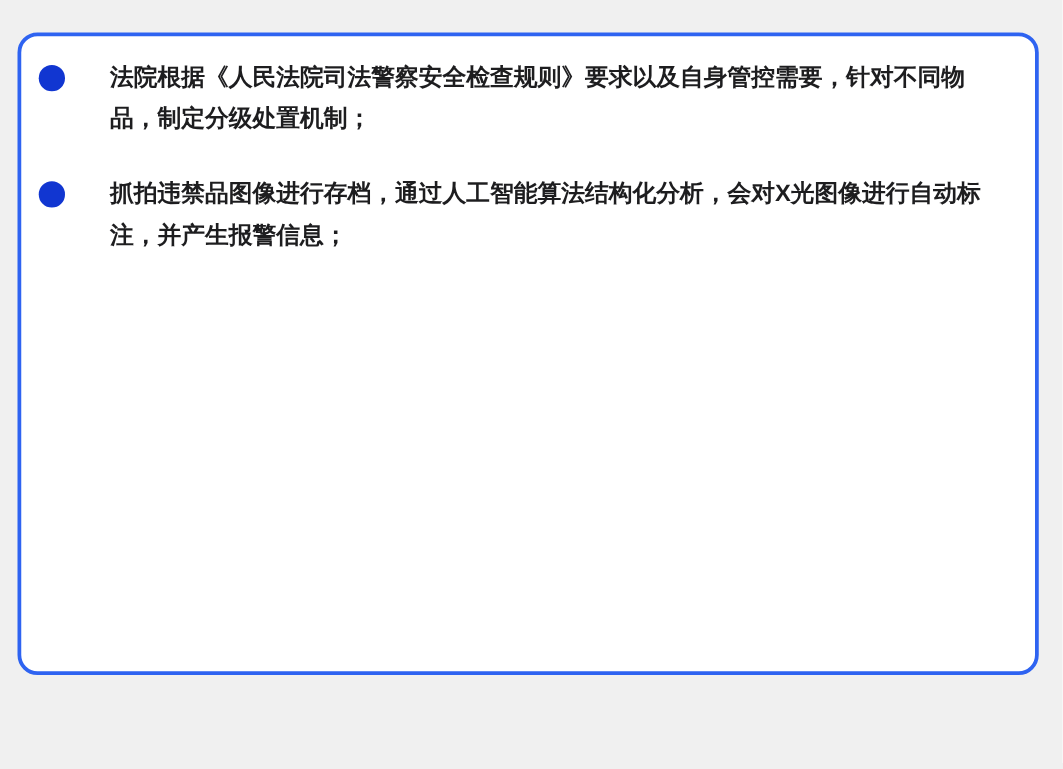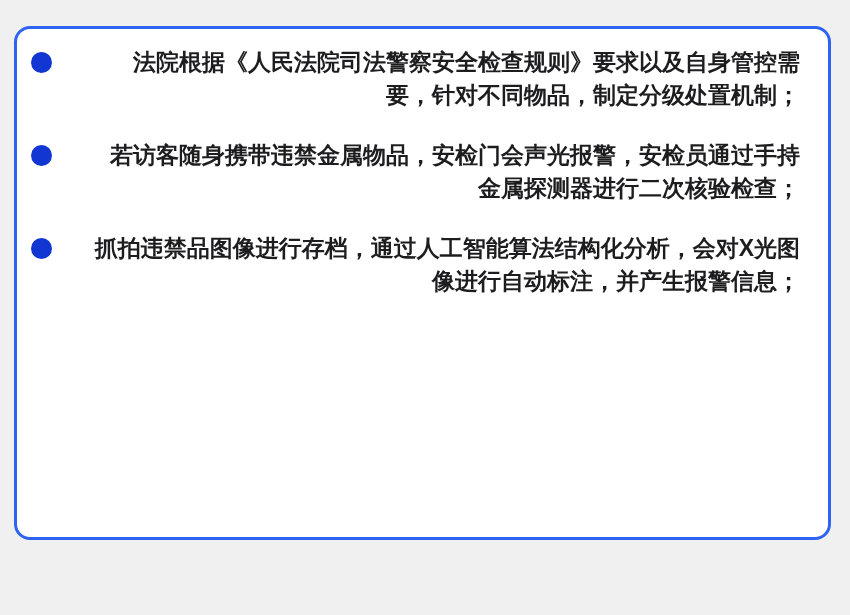--- a/index.html
+++ b/index.html
@@ -41,41 +41,37 @@
     width: 21px;
     height: 21px;
     margin-top: 6px;
     margin-right: 8px;
     border-radius: 50%;
     background: var(--bullet-color, #1136d1);
   }
 
   .bullet-text {
     width: 738px;
-    font-size: 23px;
+    font-size: 19px;
     line-height: 33px;
     font-weight: 700;
     color: var(--text-color, #1d1d1f);
     letter-spacing: 0px;
     word-break: break-all;
-    text-align: right;
+    text-align: left;
     margin-left: 28px;
   }
 </style>
 </head>
 <body>
 
 <div class="card">
   <ul class="bullet-list">
     <li class="bullet-item">
       <span class="bullet-dot"></span>
       <div class="bullet-text">法院根据《人民法院司法警察安全检查规则》要求以及自身管控需要，针对不同物品，制定分级处置机制；</div>
     </li>
     <li class="bullet-item">
       <span class="bullet-dot"></span>
-      <div class="bullet-text">若访客随身携带违禁金属物品，安检门会声光报警，安检员通过手持金属探测器进行二次核验检查；</div>
-    </li>
-    <li class="bullet-item">
-      <span class="bullet-dot"></span>
       <div class="bullet-text">抓拍违禁品图像进行存档，通过人工智能算法结构化分析，会对X光图像进行自动标注，并产生报警信息；</div>
     </li>
   </ul>
 </div>
 
 </body></html>

